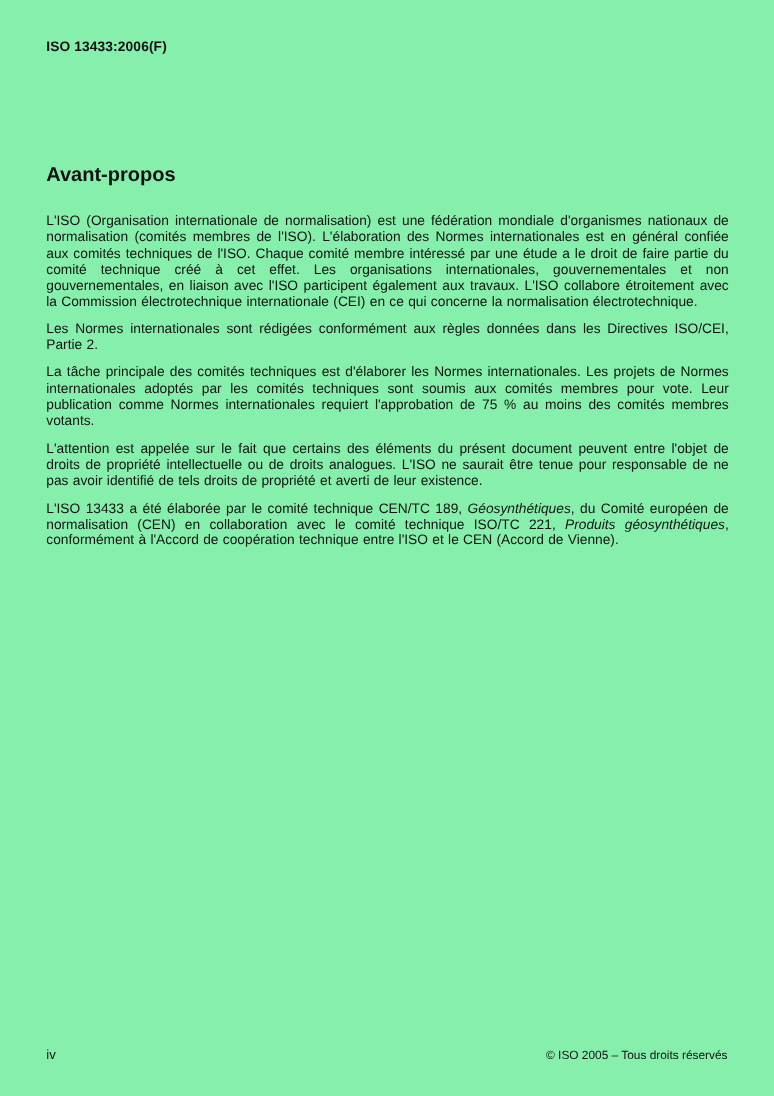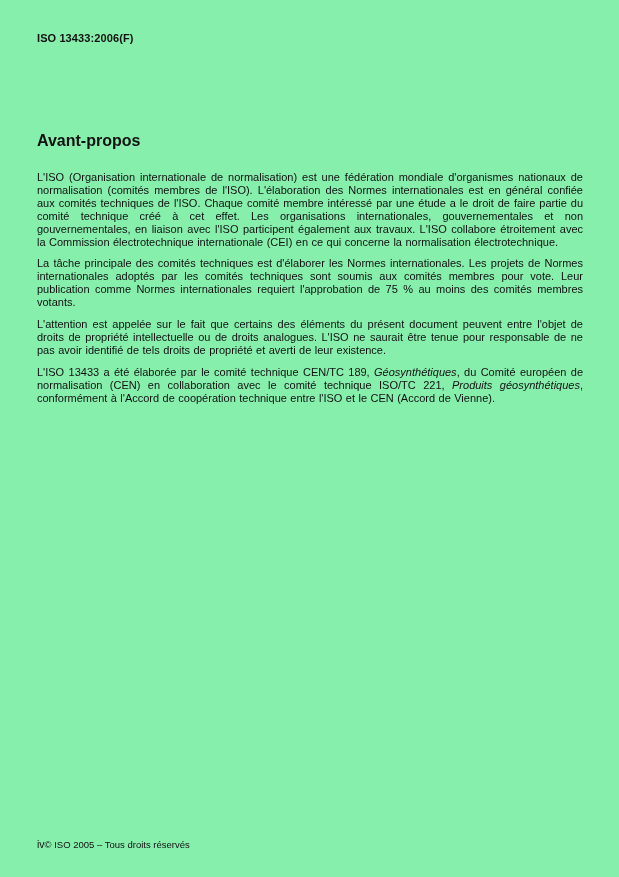--- a/index.html
+++ b/index.html
@@ -41,39 +41,40 @@
     margin-bottom: 9px;
     word-spacing: 0.4px;
   }
   .content p em { }
   .page-footer {
     position: absolute;
     left: 37px;
     right: 37px;
     top: 838px;
     display: flex;
-    justify-content: flex-start;
+    justify-content: space-between;
     align-items: baseline;
     font-size: 10px;
   }
   .page-number { font-size: 10.5px; }
   .copyright { font-size: 9.5px; }
 </style>
 </head>
 <body>
 
 <div class="page">
 
   <div class="doc-header">ISO 13433:2006(F)</div>
 
   <h1 class="section-title">Avant-propos</h1>
 
   <div class="content">
     <p>L'ISO (Organisation internationale de normalisation) est une fédération mondiale d'organismes nationaux de normalisation (comités membres de l'ISO). L'élaboration des Normes internationales est en général confiée aux comités techniques de l'ISO. Chaque comité membre intéressé par une étude a le droit de faire partie du comité technique créé à cet effet. Les organisations internationales, gouvernementales et non gouvernementales, en liaison avec l'ISO participent également aux travaux. L'ISO collabore étroitement avec la Commission électrotechnique internationale (CEI) en ce qui concerne la normalisation électrotechnique.</p>
 
+    <p>Les Normes internationales sont rédigées conformément aux règles données dans les Directives ISO/CEI, Partie 2.</p>
 
     <p>La tâche principale des comités techniques est d'élaborer les Normes internationales. Les projets de Normes internationales adoptés par les comités techniques sont soumis aux comités membres pour vote. Leur publication comme Normes internationales requiert l'approbation de 75 % au moins des comités membres votants.</p>
 
     <p>L'attention est appelée sur le fait que certains des éléments du présent document peuvent entre l'objet de droits de propriété intellectuelle ou de droits analogues. L'ISO ne saurait être tenue pour responsable de ne pas avoir identifié de tels droits de propriété et averti de leur existence.</p>
 
     <p><span>L'ISO 13433 a été élaborée par le comité technique CEN/TC 189, </span><em>Géosynthétiques</em><span>, du Comité européen de normalisation (CEN) en collaboration avec le comité technique ISO/TC 221, </span><em>Produits géosynthétiques</em><span>, conformément à l'Accord de coopération technique entre l'ISO et le CEN (Accord de Vienne).</span></p>
   </div>
 
   <div class="page-footer">
     <span class="page-number">iv</span>

